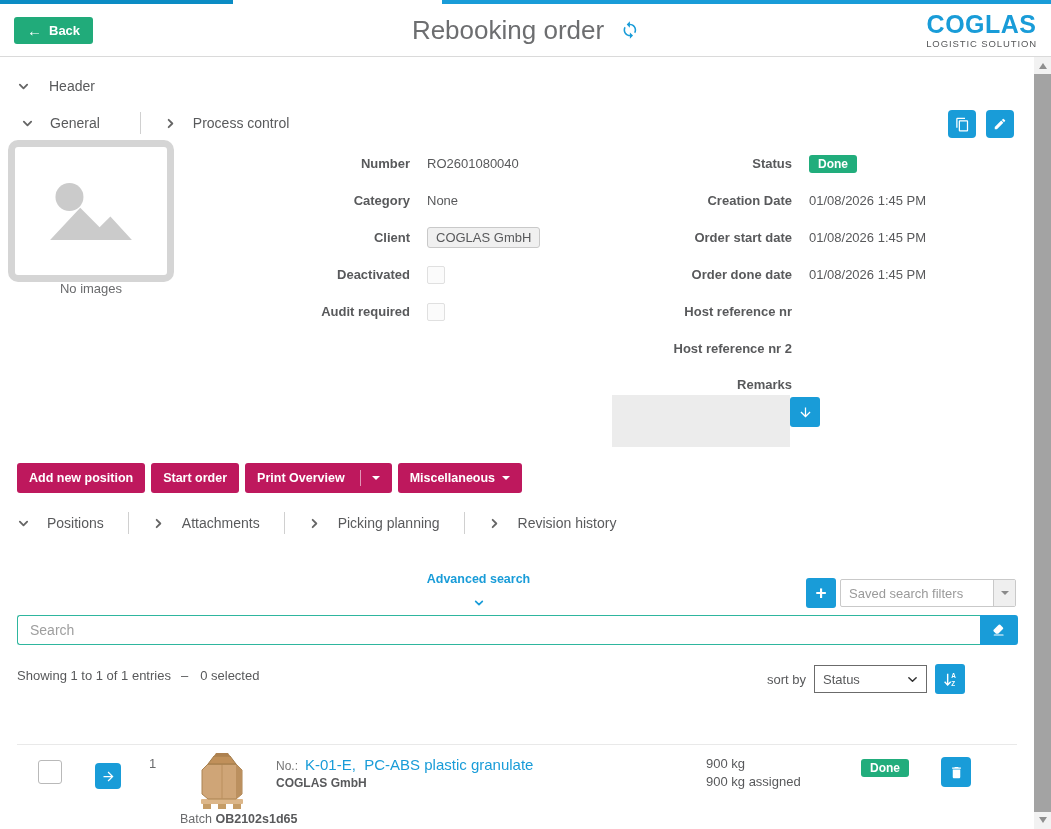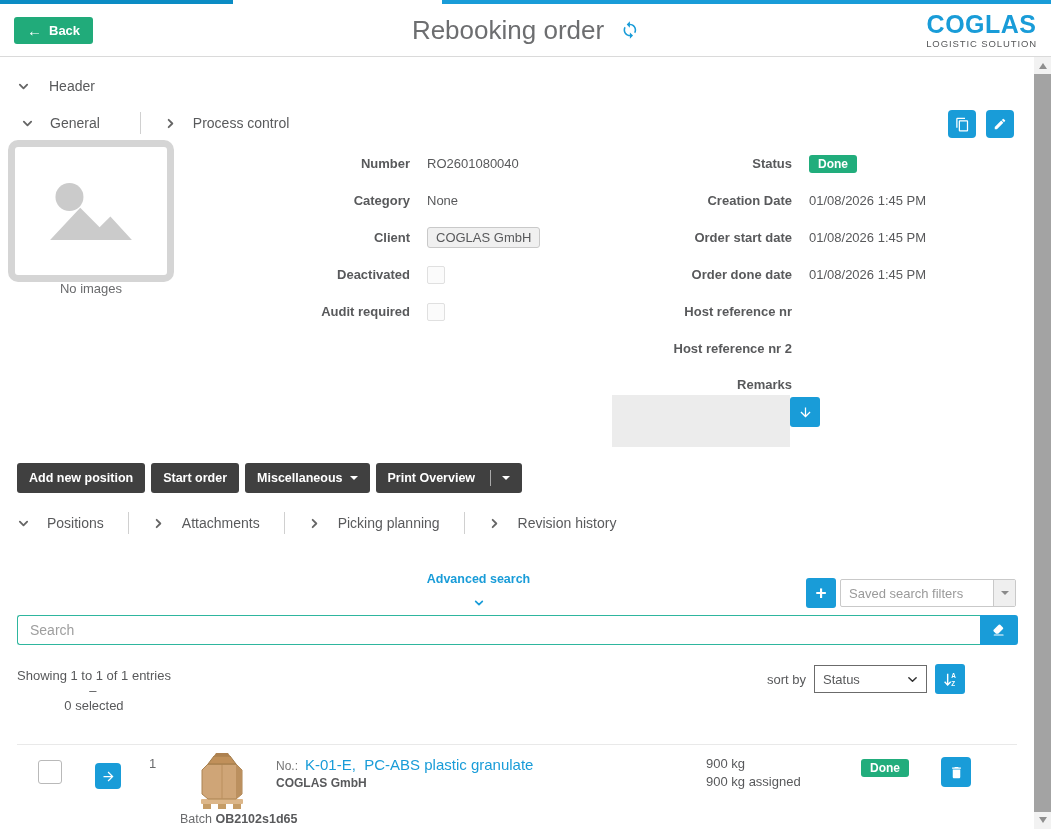--- a/index.html
+++ b/index.html
@@ -66,21 +66,21 @@
            padding:2px 9px; border-radius:3px; }
   .remarks-row { height:62px; align-items:flex-start;flex-direction:column; }
   .remarks-row label { padding-top:10px; }
   .remarks-box { display:flex; align-items:flex-start; }
   .remarks-area { width:178px; height:52px; background:#ececec; border:none; resize:none; margin-top:3px; }
   .remarks-btn { width:30px; height:30px; border-radius:3px; background:#199cd8; margin-top:5px;
                  display:flex; align-items:center; justify-content:center; }
 
   
   .actions-row { position:absolute; top:406px; left:17px; display:flex; gap:6px; }
-  .blue-btn { background:#404040; color:#fff; border-radius:3px; padding:7px 12px; font-size:12.5px;
+  .blue-btn { background:#be185d; color:#fff; border-radius:3px; padding:7px 12px; font-size:12.5px;
               font-weight:bold; display:flex; align-items:center; gap:7px; }
   .caret { display:inline-block; width:0; height:0; border-left:4px solid transparent;
            border-right:4px solid transparent; border-top:4px solid #fff; }
   .split-divider { width:1px; height:16px; background:rgba(255,255,255,.55); margin:0 4px 0 8px; }
 
   
   .tabs-row { position:absolute; top:455px; left:18px; display:flex; align-items:center; }
   .tab { display:flex; align-items:center; cursor:pointer; }
   .tab .lbl { margin-left:18px; font-size:14px; color:#595a5c; }
   .tabs-row .vsep { margin:0 24px; }
@@ -105,21 +105,21 @@
   .search-row { position:absolute; top:558px; left:17px; display:flex; }
   .search-input { width:963px; height:30px; border:1px solid #2eb69e; border-right:none;
                   border-radius:3px 0 0 3px; padding:0 12px; font-size:14px; color:#58595b;
                   font-family:inherit; outline:none; }
   .search-input::placeholder { color:#9e9e9e; }
   .erase-btn { width:38px; height:30px; background:#199cd8; border-radius:0 3px 3px 0;
                display:flex; align-items:center; justify-content:center; }
 
   
   .showing-row { position:absolute; top:611px; left:17px; font-size:13px; color:#58595b;
-                 display:flex; align-items:center;flex-direction:column; }
+                 display:flex; align-items:center; }
   .showing-row .dash { margin:0 12px 0 10px; }
   .sort-row { position:absolute; top:607px; left:767px; display:flex; align-items:center; gap:8px; }
   .sort-label { font-size:13px; color:#58595b; }
   .sort-select { width:113px; height:28px; border:1px solid #6b6b6b; background:#fff; display:flex;
                  align-items:center; justify-content:space-between; padding:0 8px; font-size:13px;
                  color:#58595b; cursor:pointer; }
   .sort-btn { width:30px; height:30px; background:#199cd8; border-radius:3px;
               display:flex; align-items:center; justify-content:center; }
 
   
@@ -306,26 +306,26 @@
     </div>
 
     <div class="actions-row">
       <button class="btn blue-btn">
         <span>Add new position</span>
       </button>
       <button class="btn blue-btn">
         <span>Start order</span>
       </button>
       <button class="btn blue-btn">
-        <span>Miscellaneous</span>
+        <span>Print Overview</span>
+        <span class="split-divider"></span>
         <i class="caret"></i>
       </button>
       <button class="btn blue-btn">
-        <span>Print Overview</span>
-        <span class="split-divider"></span>
+        <span>Miscellaneous</span>
         <i class="caret"></i>
       </button>
     </div>
 
     <div class="tabs-row">
       <div class="tab">
         <span class="chev">
           <svg width="11" height="11" viewBox="0 0 12 12">
               <path d="M2 4l4 4 4-4" stroke="#666" stroke-width="2" fill="none" stroke-linecap="round" stroke-linejoin="round"></path>
             </svg>

